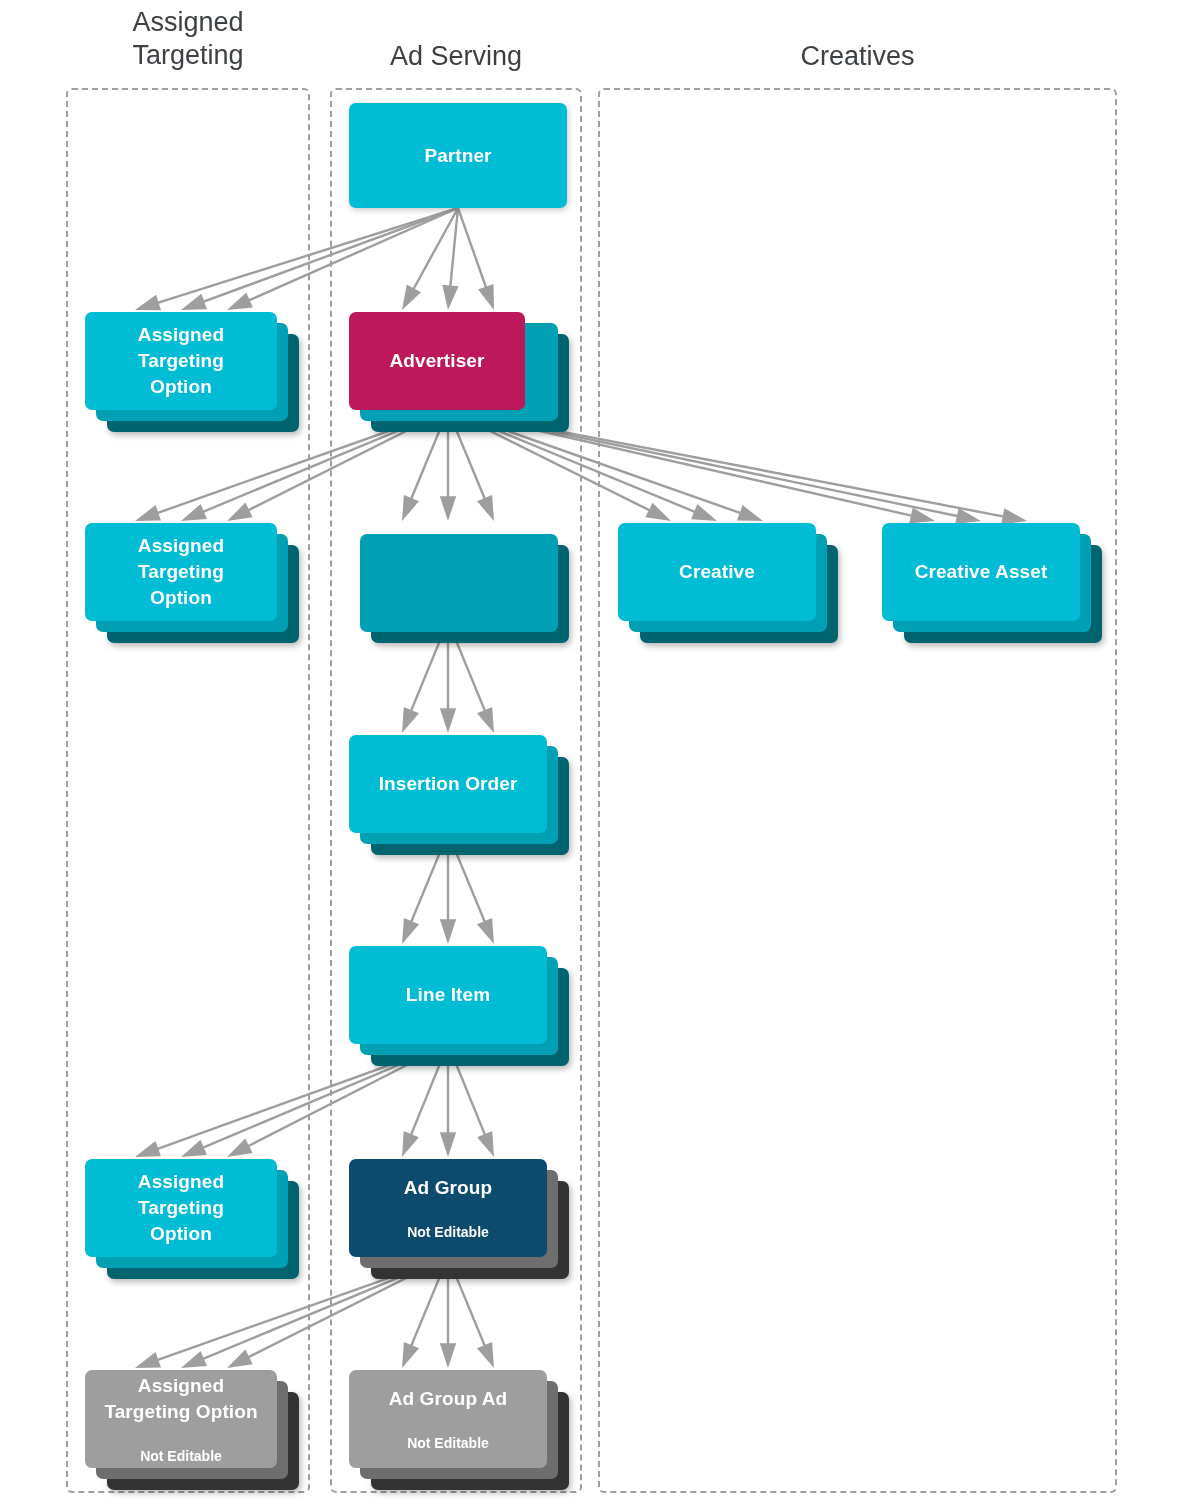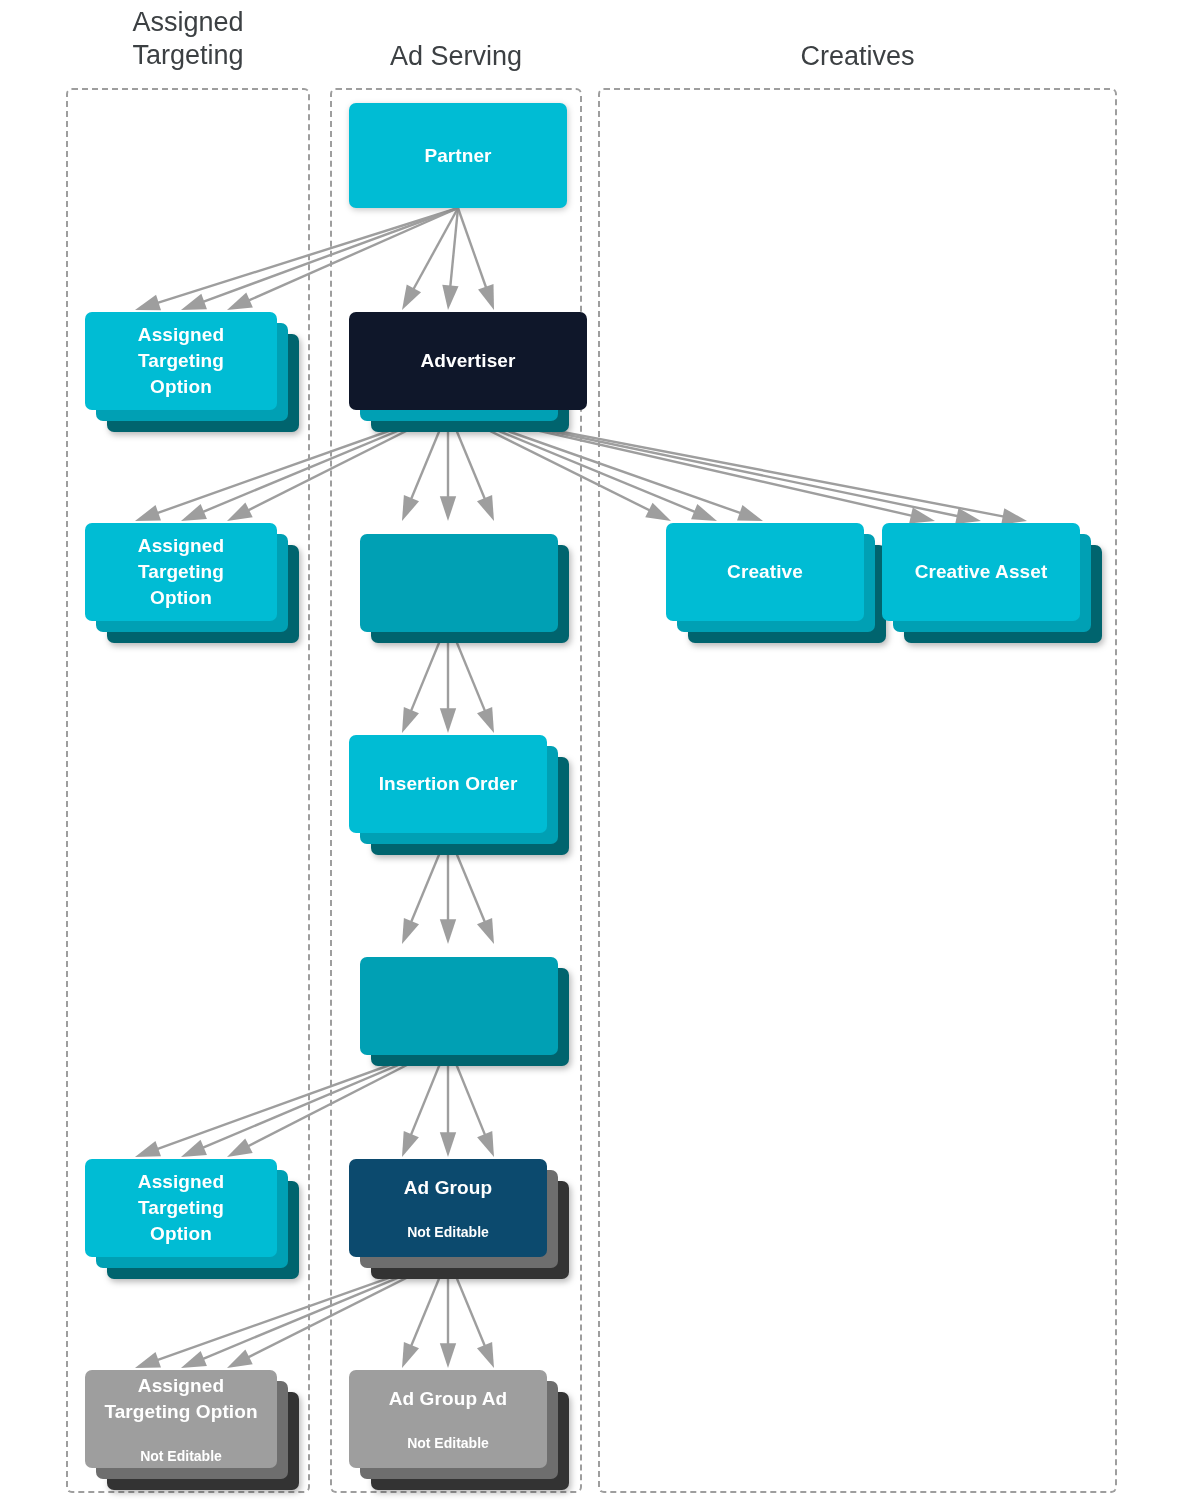--- a/index.html
+++ b/index.html
@@ -203,42 +203,42 @@
           <div class="title">
             <div>Assigned</div>
             <div>Targeting</div>
             <div>Option</div>
           </div>
         </div>
       </div>
       <div class="node" style="left: 349px; top: 312px; width: 220px; height: 120px;">
         <div class="layer back2" style="left: 22px; top: 22px; width: 198px; height: 98px; background: rgb(0, 100, 110);"></div>
         <div class="layer back1" style="left: 11px; top: 11px; width: 198px; height: 98px; background: rgb(0, 160, 180);"></div>
-        <div class="face" style="width: 238px; height: 98px; background: #0f172a;">
+        <div class="face" style="width: 176px; height: 98px; background: #be185d;">
           <div class="title">
             <div>Advertiser</div>
           </div>
         </div>
       </div>
       <div class="node" style="left: 85px; top: 523px; width: 214px; height: 120px;">
         <div class="layer back2" style="left: 22px; top: 22px; width: 192px; height: 98px; background: rgb(0, 100, 110);"></div>
         <div class="layer back1" style="left: 11px; top: 11px; width: 192px; height: 98px; background: rgb(0, 160, 180);"></div>
         <div class="face" style="width: 192px; height: 98px; background: rgb(0, 188, 212);">
           <div class="title">
             <div>Assigned</div>
             <div>Targeting</div>
             <div>Option</div>
           </div>
         </div>
       </div>
       <div class="node" style="left: 349px; top: 523px; width: 220px; height: 120px;">
         <div class="layer back2" style="left: 22px; top: 22px; width: 198px; height: 98px; background: rgb(0, 100, 110);"></div>
         <div class="layer back1" style="left: 11px; top: 11px; width: 198px; height: 98px; background: rgb(0, 160, 180);"></div>
       </div>
-      <div class="node" style="left: 618px; top: 523px; width: 220px; height: 120px; margin-left: 48px;">
+      <div class="node" style="left: 618px; top: 523px; width: 220px; height: 120px;">
         <div class="layer back2" style="left: 22px; top: 22px; width: 198px; height: 98px; background: rgb(0, 100, 110);"></div>
         <div class="layer back1" style="left: 11px; top: 11px; width: 198px; height: 98px; background: rgb(0, 160, 180);"></div>
         <div class="face" style="width: 198px; height: 98px; background: rgb(0, 188, 212);">
           <div class="title">
             <div>Creative</div>
           </div>
         </div>
       </div>
       <div class="node" style="left: 882px; top: 523px; width: 220px; height: 120px;">
         <div class="layer back2" style="left: 22px; top: 22px; width: 198px; height: 98px; background: rgb(0, 100, 110);"></div>
@@ -254,20 +254,25 @@
         <div class="layer back1" style="left: 11px; top: 11px; width: 198px; height: 98px; background: rgb(0, 160, 180);"></div>
         <div class="face" style="width: 198px; height: 98px; background: rgb(0, 188, 212);">
           <div class="title">
             <div>Insertion Order</div>
           </div>
         </div>
       </div>
       <div class="node" style="left: 349px; top: 946px; width: 220px; height: 120px;">
         <div class="layer back2" style="left: 22px; top: 22px; width: 198px; height: 98px; background: rgb(0, 100, 110);"></div>
         <div class="layer back1" style="left: 11px; top: 11px; width: 198px; height: 98px; background: rgb(0, 160, 180);"></div>
+        <div class="face" style="width: 198px; height: 98px; background: rgb(0, 188, 212);">
+          <div class="title">
+            <div>Line Item</div>
+          </div>
+        </div>
       </div>
       <div class="node" style="left: 85px; top: 1159px; width: 214px; height: 120px;">
         <div class="layer back2" style="left: 22px; top: 22px; width: 192px; height: 98px; background: rgb(0, 100, 110);"></div>
         <div class="layer back1" style="left: 11px; top: 11px; width: 192px; height: 98px; background: rgb(0, 160, 180);"></div>
         <div class="face" style="width: 192px; height: 98px; background: rgb(0, 188, 212);">
           <div class="title">
             <div>Assigned</div>
             <div>Targeting</div>
             <div>Option</div>
           </div>

